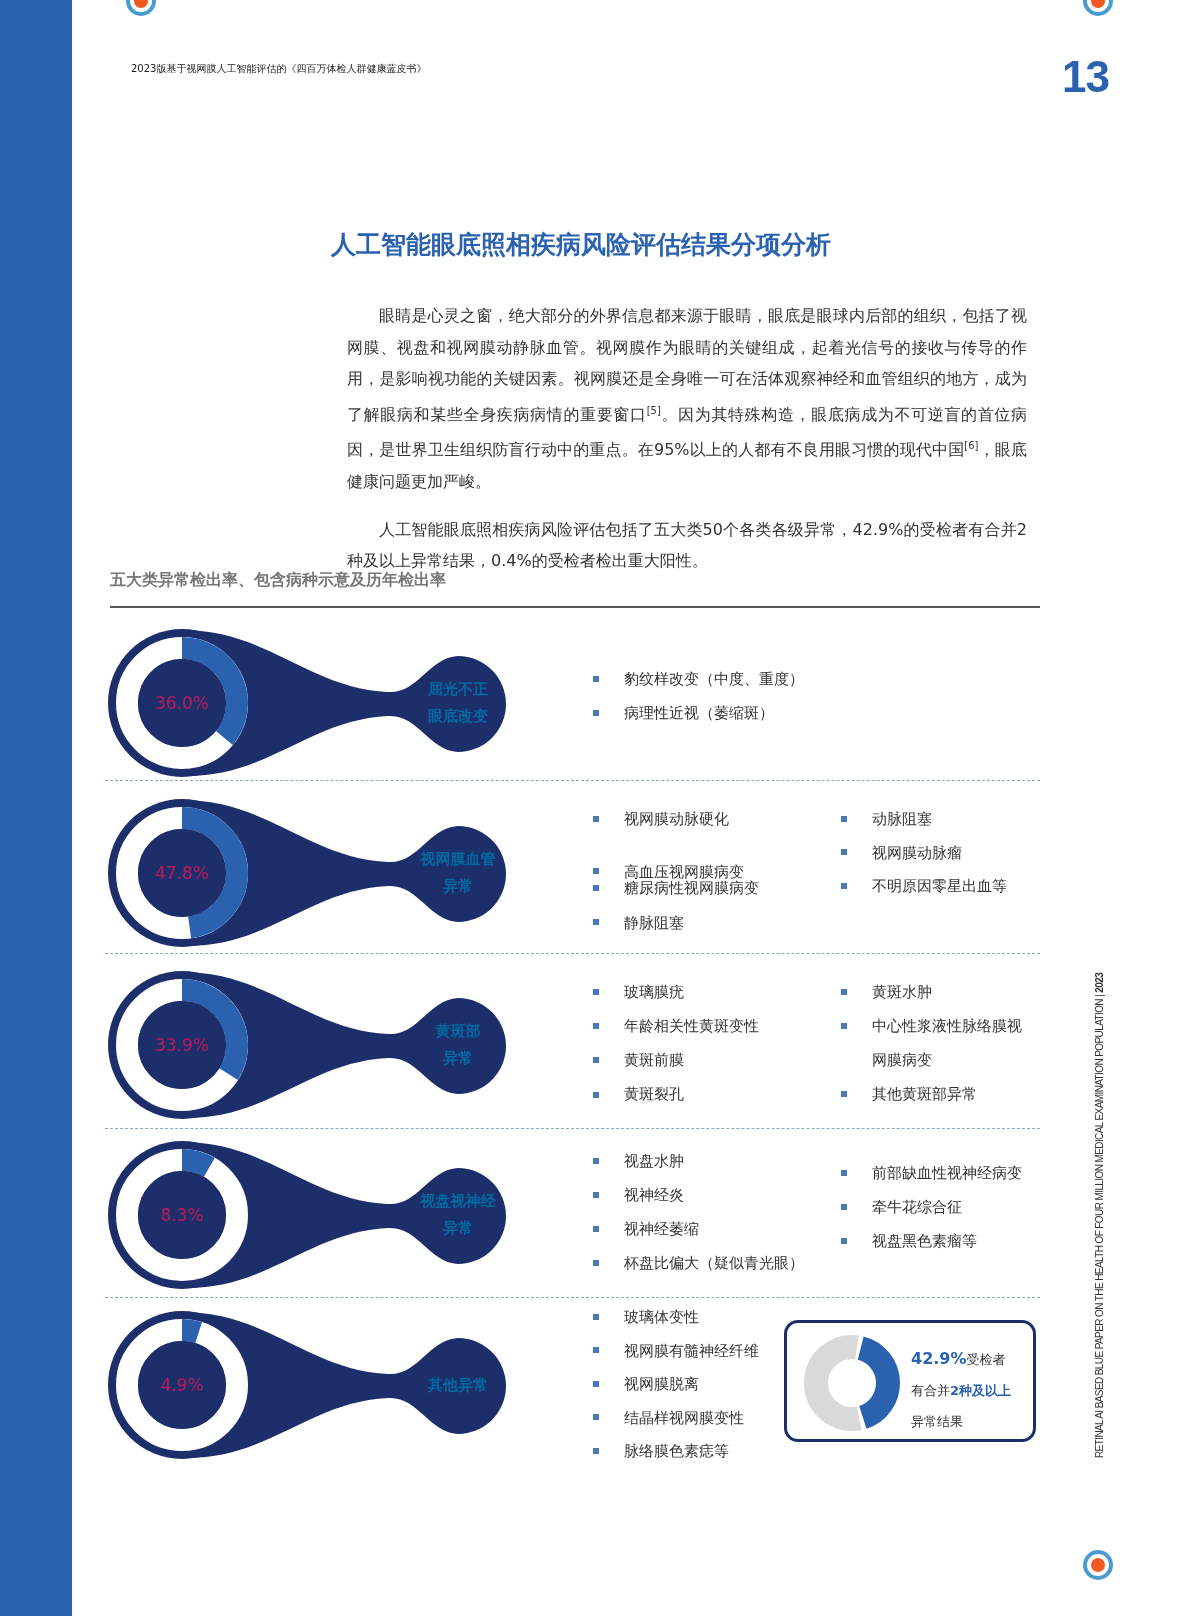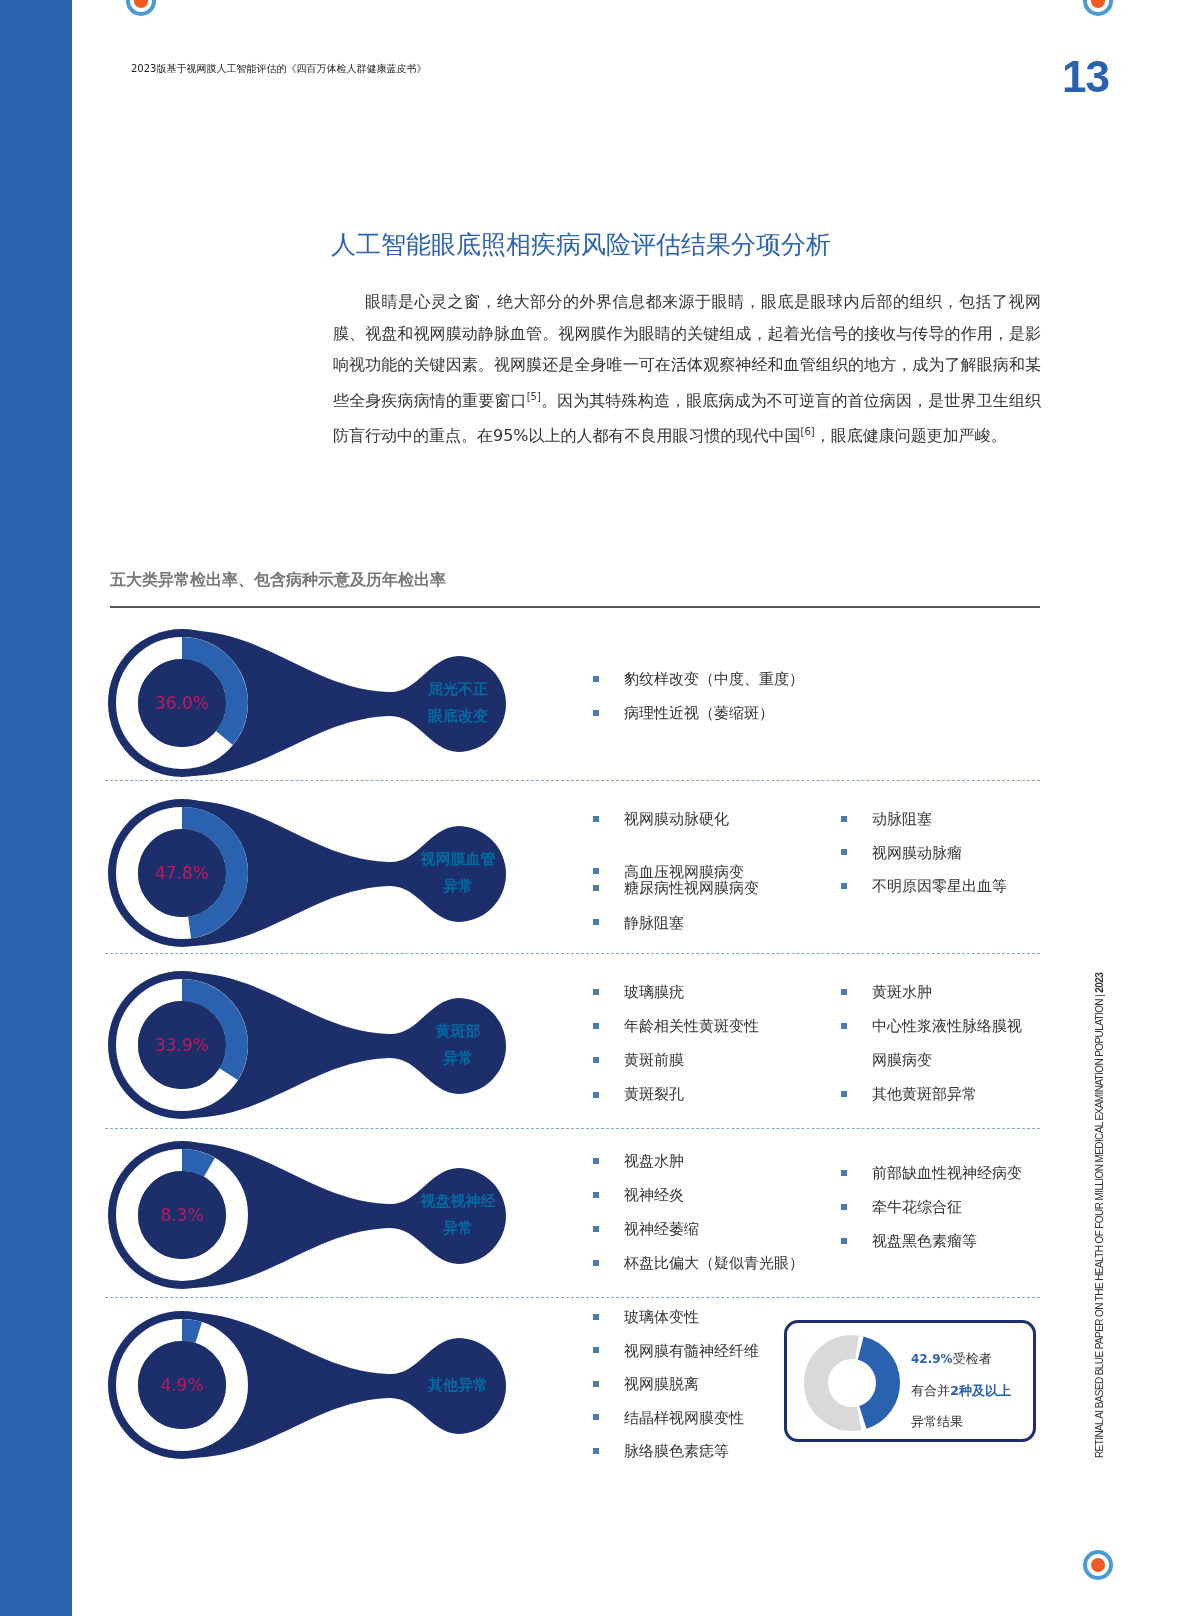--- a/index.html
+++ b/index.html
@@ -3,56 +3,57 @@
 <meta charset="utf-8">
 <style>
   html, body { margin:0; padding:0; }
   body { width:1190px; height:1616px; position:relative; background:#ffffff; overflow:hidden;
          font-family:"DejaVu Sans","Liberation Sans",sans-serif; color:#333; }
   .left-bar { position:absolute; left:0; top:0; width:72px; height:1616px; background:#2a62b0; }
   .deco { position:absolute; width:30px; height:30px; border-radius:50%; border:4px solid #4a9bd1; box-sizing:border-box; background:#fff; }
   .deco::after { content:""; position:absolute; left:50%; top:50%; width:14px; height:14px; margin:-7px 0 0 -7px; border-radius:50%; background:#f05a22; }
   .header-title { position:absolute; left:131px; top:62px; font-size:10px; color:#222; }
   .page-num { position:absolute; left:1062px; top:52px; font-size:44px; font-weight:bold; color:#2a62b0; font-family:"Liberation Sans",sans-serif; letter-spacing:-1px; }
-  .section-title { position:absolute; left:331px; top:228px; font-size:25px; font-weight:normal; color:#2a62b0; }
+  .section-title { position:absolute; left:331px; top:228px; font-size:25px; font-weight:bold; color:#2a62b0; }
   .body-text { position:absolute; left:331px; top:284px; width:712px; font-size:16px; line-height:31.5px; color:#333; text-align:justify; }
-  .body-text p { margin:2px; text-indent:2em; }
+  .body-text p { margin:16px; text-indent:2em; }
   .body-text sup { font-size:10px; }
   .chart-heading { position:absolute; left:110px; top:570px; font-size:16px; color:#777; font-weight:bold; }
   .chart-rule { position:absolute; left:110px; top:606px; width:930px; height:2px; background:#555; }
   .divider { position:absolute; left:105px; width:935px; height:0; border-top:1.5px dashed #8aa7c8; }
   .row-graphic { position:absolute; left:108px; width:410px; height:150px; }
   .pct-label { position:absolute; width:140px; text-align:center; font-size:17px; font-weight:normal; color:#be185d; }
   .cat-label { position:absolute; width:120px; text-align:center; font-size:15px; font-weight:bold; color:#0369a1; line-height:27px; }
   .items { position:absolute; font-size:15px; color:#333; }
   .item { position:absolute; white-space:nowrap; }
   .bullet { display:inline-block; width:6px; height:6px; background:#4a7ab5; margin-right:25px; vertical-align:middle; position:relative; top:-1px; }
   .nobullet { display:inline-block; width:6px; margin-right:25px; }
   .summary-box { position:absolute; left:784px; top:1320px; width:252px; height:122px; border:3px solid #1c2f6b; border-radius:14px; box-sizing:border-box; background:#fff; }
   .summary-text { position:absolute; left:124px; top:20px; font-size:13px; color:#333; line-height:31px; }
   .summary-text .hl { color:#2a62b0; font-weight:bold; }
-  .summary-text .big { font-size:12px; }
+  .summary-text .big { font-size:16px; }
   .side-text { position:absolute; left:1094px; top:1458px; transform-origin:0 0; transform:rotate(-90deg); white-space:nowrap; font-size:10px; color:#333; letter-spacing:-0.6px; font-family:"Liberation Sans",sans-serif; }
   .side-text b { font-weight:bold; }
 </style>
 </head>
 <body>
 
 <div class="left-bar"></div>
 <div class="deco" style="left:126px;top:-14px;"></div>
 <div class="deco" style="left:1083px;top:-14px;"></div>
 <div class="deco" style="left:1083px;top:1550px;"></div>
 
 <div class="header-title">2023版基于视网膜人工智能评估的《四百万体检人群健康蓝皮书》</div>
 <div class="page-num">13</div>
 
 <div class="section-title">人工智能眼底照相疾病风险评估结果分项分析</div>
 
 <div class="body-text">
   <p><span>眼睛是心灵之窗，绝大部分的外界信息都来源于眼睛，眼底是眼球内后部的组织，包括了视网膜、视盘和视网膜动静脉血管。视网膜作为眼睛的关键组成，起着光信号的接收与传导的作用，是影响视功能的关键因素。视网膜还是全身唯一可在活体观察神经和血管组织的地方，成为了解眼病和某些全身疾病病情的重要窗口</span><sup>[5]</sup><span>。因为其特殊构造，眼底病成为不可逆盲的首位病因，是世界卫生组织防盲行动中的重点。在95%以上的人都有不良用眼习惯的现代中国</span><sup>[6]</sup><span>，眼底健康问题更加严峻。</span></p>
+  <p>人工智能眼底照相疾病风险评估包括了五大类50个各类各级异常，42.9%的受检者有合并2种及以上异常结果，0.4%的受检者检出重大阳性。</p>
 </div>
 
 <div class="chart-heading">五大类异常检出率、包含病种示意及历年检出率</div>
 <div class="chart-rule"></div>
 
 <div id="rows">
     <div class="divider" style="top: 780px;"></div>
     <div class="divider" style="top: 953px;"></div>
     <div class="divider" style="top: 1128px;"></div>
     <div class="divider" style="top: 1297px;"></div>

